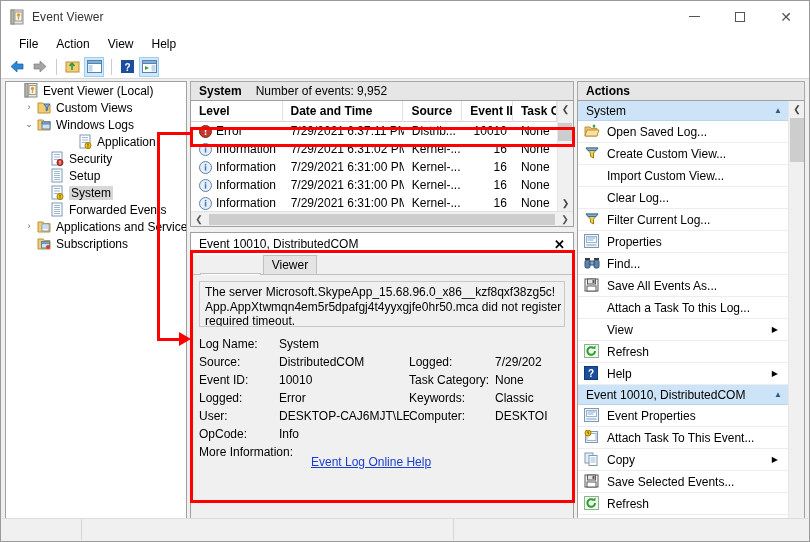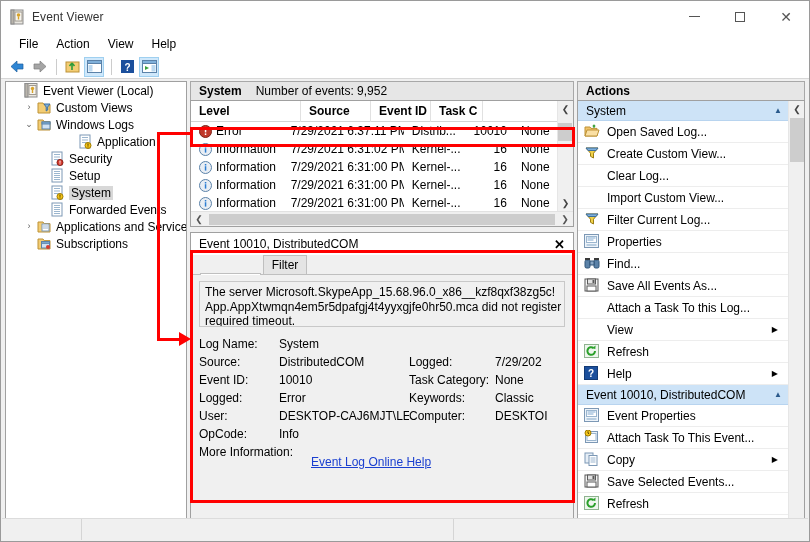--- a/index.html
+++ b/index.html
@@ -452,20 +452,21 @@
       <div class="log-header">
         <span>System</span>
         <span class="cnt">Number of events: 9,952</span>
       </div>
 
       <div class="list-wrap">
         <div class="list-inner">
           <div class="list-cols">
             <div class="col-head">
               <div class="ch c-level">Level</div>
+              <div class="ch c-date">Date and Time</div>
               <div class="ch c-src">Source</div>
               <div class="ch c-eid">Event ID</div>
               <div class="ch c-task">Task C</div>
             </div>
             <div id="event-rows">
                 <div class="row">
                   <div class="cell c-level">
                     <span class="lvl-ico"><svg width="13" height="13" viewBox="0 0 13 13">
                         <circle cx="6.5" cy="6.5" r="6" fill="#c0392b" stroke="#7d2319"></circle>
                         <rect x="5.8" y="2.8" width="1.5" height="4.6" fill="#fff"></rect>
@@ -551,21 +552,21 @@
         </div>
       </div>
 
       <div class="detail-pane">
         <div class="detail-title">
           <span>Event 10010, DistributedCOM</span>
           <span class="x">✕</span>
         </div>
         <div class="tabs">
           <div class="tab active">General</div>
-          <div class="tab">Filter</div>
+          <div class="tab">Viewer</div>
         </div>
         <div class="detail-body">
           <div class="msgbox">
             <div>The server Microsoft.SkypeApp_15.68.96.0_x86__kzf8qxf38zg5c!</div>
             <div>App.AppXtwmqn4em5r5dpafgj4t4yyxgjfe0hr50.mca did not register with [</div>
             <div>required timeout.</div>
           </div>
           <div class="kv" id="detail-fields">
               <div class="kv-row">
                 <span class="kv-k">Log Name:</span>
@@ -637,25 +638,25 @@
             </div>
             <div class="act-item">
               <span class="aico"><svg width="16" height="14" viewBox="0 0 16 14">
                   <path d="M2 2 H14 L9.5 7.2 V12 L6.5 10.3 V7.2 Z" fill="#f2d34b" stroke="#9a7c12"></path>
                   <path d="M2 2 H14 L12 4.5 H4 Z" fill="#7fb0da" stroke="#3d6e9e"></path>
                 </svg></span>
               <span>Create Custom View...</span>
             </div>
             <div class="act-item">
               <span class="aico"></span>
+              <span>Import Custom View...</span>
+            </div>
+            <div class="act-item">
+              <span class="aico"></span>
               <span>Clear Log...</span>
-            </div>
-            <div class="act-item">
-              <span class="aico"></span>
-              <span>Import Custom View...</span>
             </div>
             <div class="act-item">
               <span class="aico"><svg width="16" height="14" viewBox="0 0 16 14">
                   <path d="M2 2 H14 L9.5 7.2 V12 L6.5 10.3 V7.2 Z" fill="#f2d34b" stroke="#9a7c12"></path>
                   <path d="M2 2 H14 L12 4.5 H4 Z" fill="#7fb0da" stroke="#3d6e9e"></path>
                 </svg></span>
               <span>Filter Current Log...</span>
             </div>
             <div class="act-item">
               <span class="aico"><svg width="15" height="14" viewBox="0 0 15 14">

